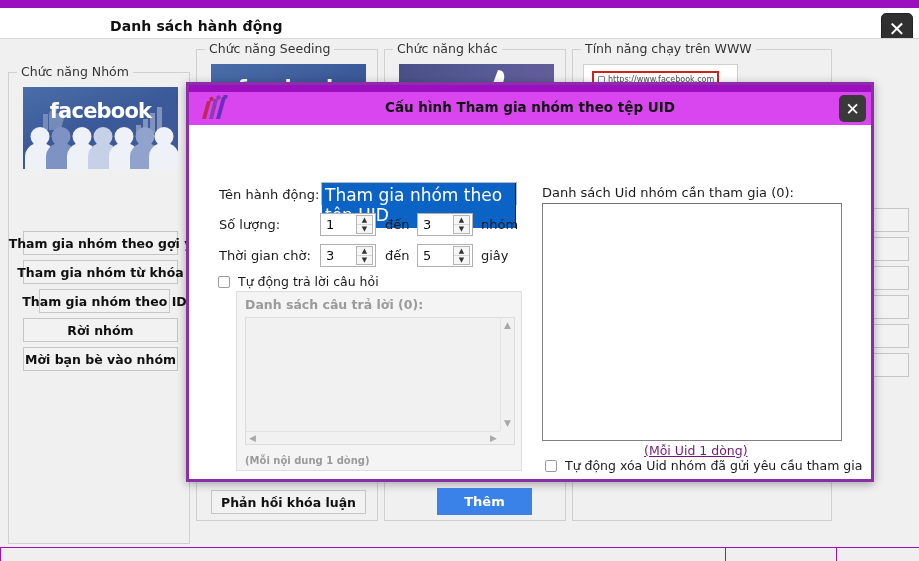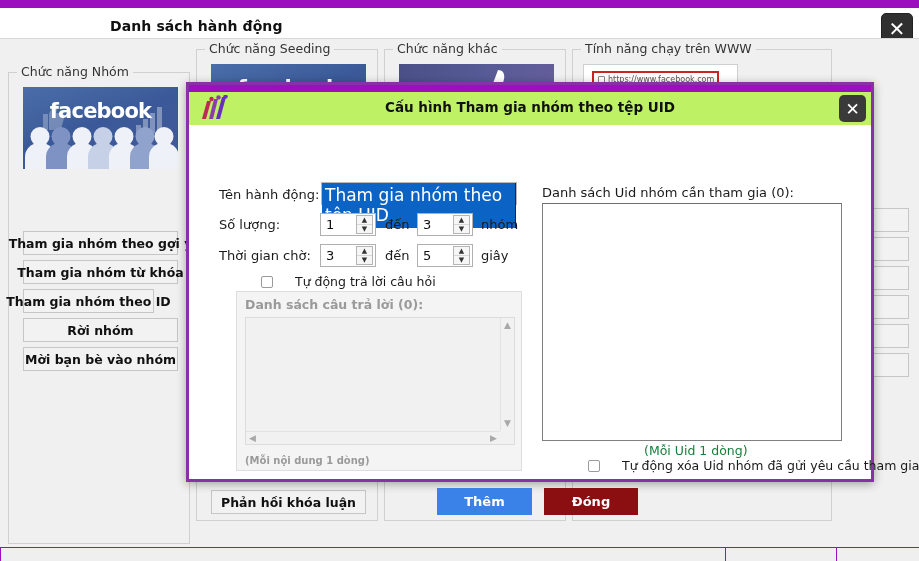--- a/index.html
+++ b/index.html
@@ -130,21 +130,21 @@
     background: #ffffff;
     border: 3px solid #8a2fa8;
     box-shadow: 0 2px 9px rgba(0,0,0,0.33);
   }
   .modal-topbar {
     position: absolute; top: 0; left: 0; right: 0; height: 7px;
     background: #9b0fbf;
   }
   .modal-header {
     position: absolute; top: 7px; left: 0; right: 0; height: 39px;
-    background: #bef264;
+    background: #d946ef;
     border-bottom: 1px solid #e2e2e2;
   }
   .modal-logo {
     position: absolute; left: 10px; top: 3px; width: 34px; height: 26px;
   }
   .modal-title {
     position: absolute; left: 0; right: 0; top: 7px;
     text-align: center;
     font-size: 13.5px; font-weight: bold; color: #111;
   }
@@ -194,22 +194,22 @@
     border: 1px solid #b5b5b5; background: #f6f6f6;
     display: flex; flex-direction: column;
   }
   .spin .arrows div {
     flex: 1; display: flex; align-items: center; justify-content: center;
     font-size: 7px; color: #333; line-height: 1;
   }
   .spin .arrows div:first-child { border-bottom: 1px solid #d8d8d8; }
 
   .cbrow {
-    position: absolute; display: flex; align-items: center; gap: 22px;
-    font-size: 12.5px; color: #1a1a1a; white-space: nowrap; margin-left: 43px;
+    position: absolute; display: flex; align-items: center; gap: 8px;
+    font-size: 12.5px; color: #1a1a1a; white-space: nowrap;
   }
   .cbox {
     width: 12px; height: 12px;
     border: 1px solid #9a9a9a; border-radius: 2px;
     background: #ffffff; flex: none;
   }
 
   
   .ans-panel {
     position: absolute;
@@ -238,21 +238,21 @@
     font-size: 10px; color: #9a9a9a;
   }
 
   .uid-area {
     position: absolute;
     border: 1px solid #808080;
     border-top-color: #6e6e6e;
     background: #ffffff;
   }
   .hint-right {
-    position: absolute; font-size: 12.5px; color: #15803d; white-space: nowrap;
+    position: absolute; font-size: 12.5px; color: #701a75; white-space: nowrap; text-decoration: underline;
   }
 
   .btn {
     position: absolute;
     display: flex; align-items: center; justify-content: center;
     font-size: 13px; font-weight: bold; color: #ffffff;
     cursor: pointer; border: none;
     font-family: "DejaVu Sans", "Liberation Sans", sans-serif;
   }
 </style>
@@ -322,21 +322,21 @@
               </div>
           </div>
         </div>
 
         <div class="winbtn" style="left:14px; top:158px; width:155px; height:24px;">
           <span>Tham gia nhóm theo gợi ý</span>
         </div>
         <div class="winbtn" style="left:14px; top:187px; width:155px; height:24px;">
           <span>Tham gia nhóm từ khóa</span>
         </div>
-        <div class="winbtn" style="left:14px; top:216px; width:131px; height:24px;text-align:right;">
+        <div class="winbtn" style="left:30px; top:216px; width:131px; height:24px;text-align:right;">
           <span>Tham gia nhóm theo ID</span>
         </div>
         <div class="winbtn" style="left:14px; top:245px; width:155px; height:24px;">
           <span>Rời nhóm</span>
         </div>
         <div class="winbtn" style="left:14px; top:274px; width:155px; height:24px;">
           <span>Mời bạn bè vào nhóm</span>
         </div>
       </div>
 
@@ -473,19 +473,16 @@
       <div class="hint-right" style="left:455px; top:318px;">(Mỗi Uid 1 dòng)</div>
 
       <div class="cbrow" style="left:356px; top:333px;">
         <span class="cbox"></span>
         <span>Tự động xóa Uid nhóm đã gửi yêu cầu tham gia</span>
       </div>
 
       <div class="btn" style="left:248px; top:363px; width:95px; height:27px; background:#3b82e8;">
         <span>Thêm</span>
       </div>
-      <div class="btn" style="left:355px; top:363px; width:94px; height:27px; background:#8b0f10;">
-        <span>Đóng</span>
-      </div>
     </div>
   </div>
 
 </div>
 
 </body></html>

